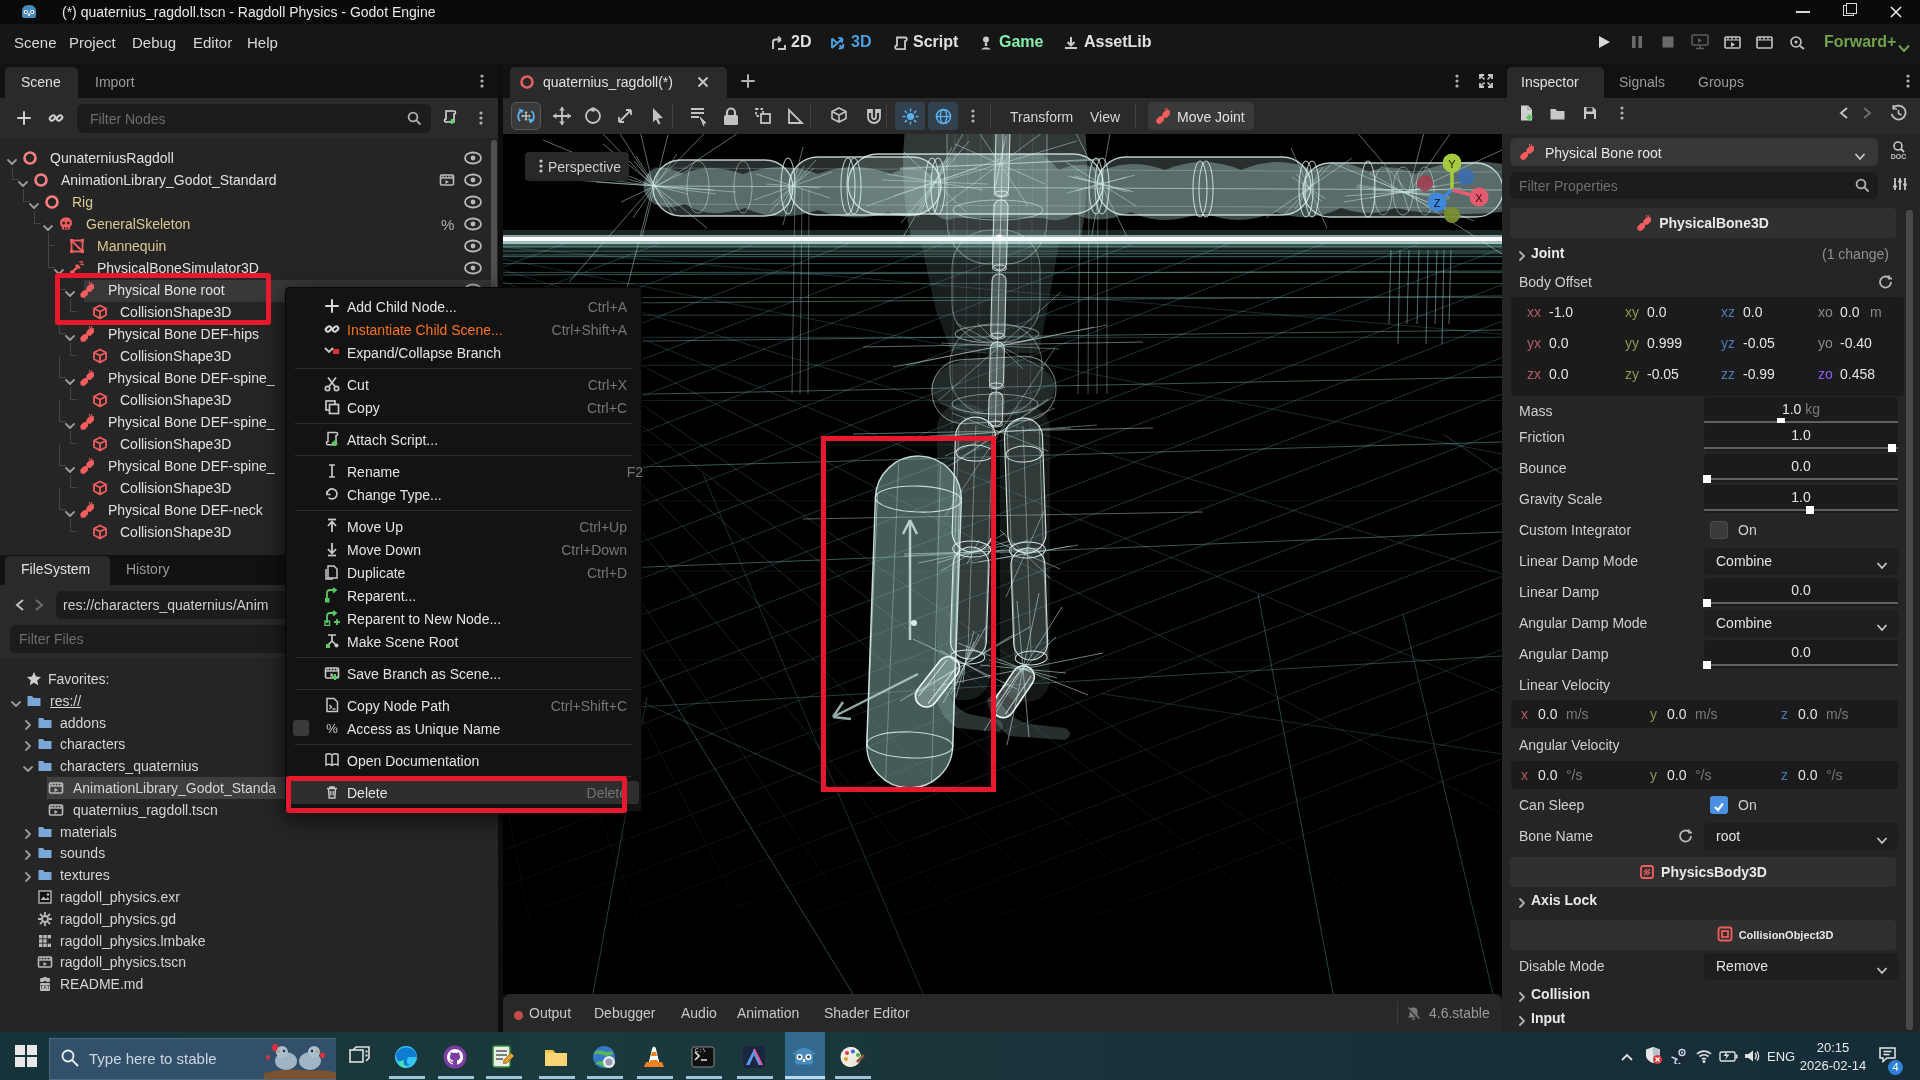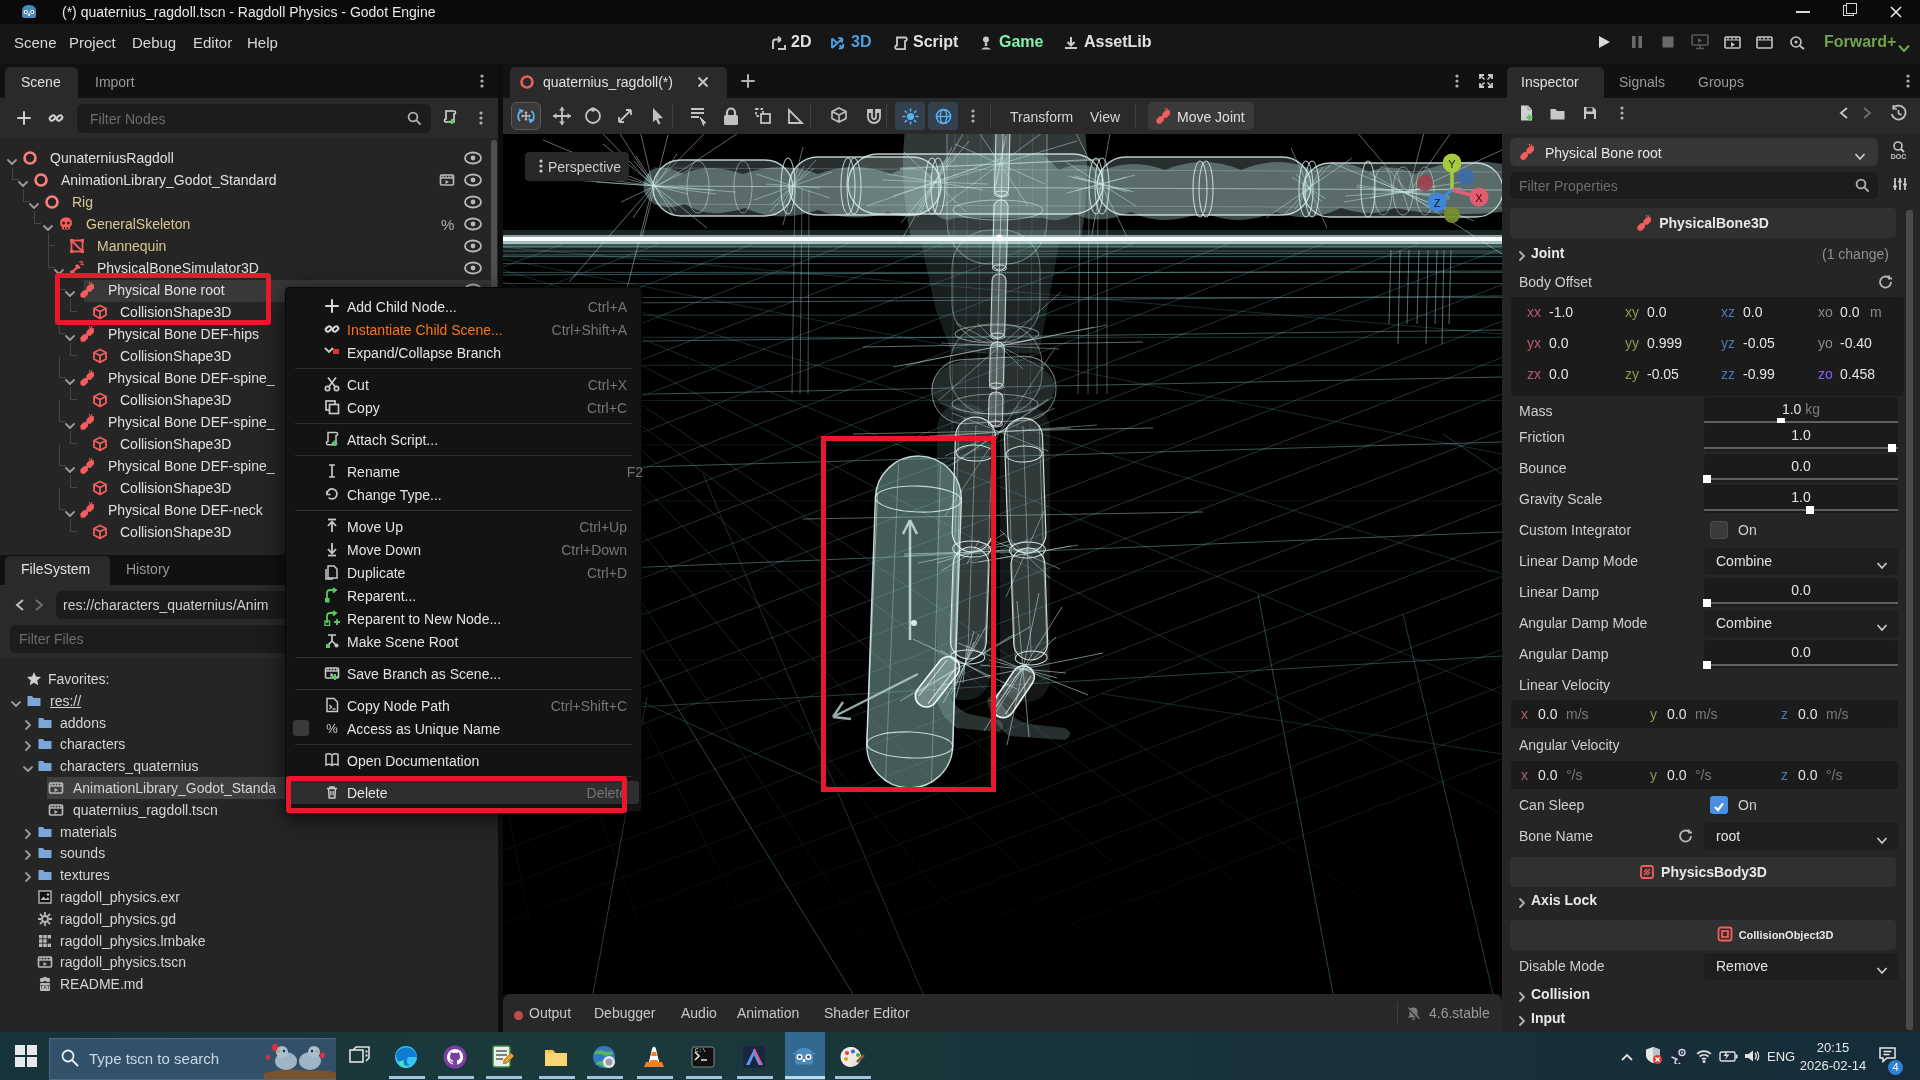--- a/index.html
+++ b/index.html
@@ -1294,21 +1294,21 @@
         <rect x="0" y="0" width="10" height="10" fill="#e8e8e8"></rect>
         <rect x="12" y="0" width="10" height="10" fill="#e8e8e8"></rect>
         <rect x="0" y="12" width="10" height="10" fill="#e8e8e8"></rect>
         <rect x="12" y="12" width="10" height="10" fill="#e8e8e8"></rect>
       </svg></div>
 <div class="abs" style="left:49px;top:1038px;width:287px;height:42px;background:#33506b;border:1px solid #4d6a85;"></div>
 <div class="abs" style="left:60px;top:1048px;"><svg width="20" height="20" viewBox="0 0 20 20" style="">
         <circle cx="8" cy="8" r="5.5" fill="none" stroke="#e8eef4" stroke-width="1.8"></circle>
         <path d="M12 12 L18 18" stroke="#e8eef4" stroke-width="1.8"></path>
       </svg></div>
-<div class="abs" style="left:89px;top:1050px;color:#ccd6e0;font-size:15px;">Type tscn to search</div>
+<div class="abs" style="left:89px;top:1050px;color:#ccd6e0;font-size:15px;">Type here to stable</div>
 <div class="abs" style="left:258px;top:1039px;width:78px;height:40px;overflow:hidden;"><svg width="78" height="40" viewBox="0 0 78 40" style="">
         <rect width="78" height="40" fill="#33506b"></rect>
         <path d="M6 34 Q30 28 50 32 Q68 30 78 34 L78 40 L6 40z" fill="#7a5230"></path>
         <ellipse cx="28" cy="22" rx="11" ry="9" fill="#9fb4c4"></ellipse>
         <circle cx="24" cy="13" r="6" fill="#aabfd0"></circle>
         <ellipse cx="52" cy="22" rx="11" ry="9" fill="#9fb4c4"></ellipse>
         <circle cx="56" cy="13" r="6" fill="#aabfd0"></circle>
         <path d="M22 11 l-3 1.5 2.5 1.5z" fill="#d88a30"></path>
         <path d="M58 11 l3 1.5 -2.5 1.5z" fill="#d88a30"></path>
         <circle cx="26" cy="12" r="1.2" fill="#222"></circle>

